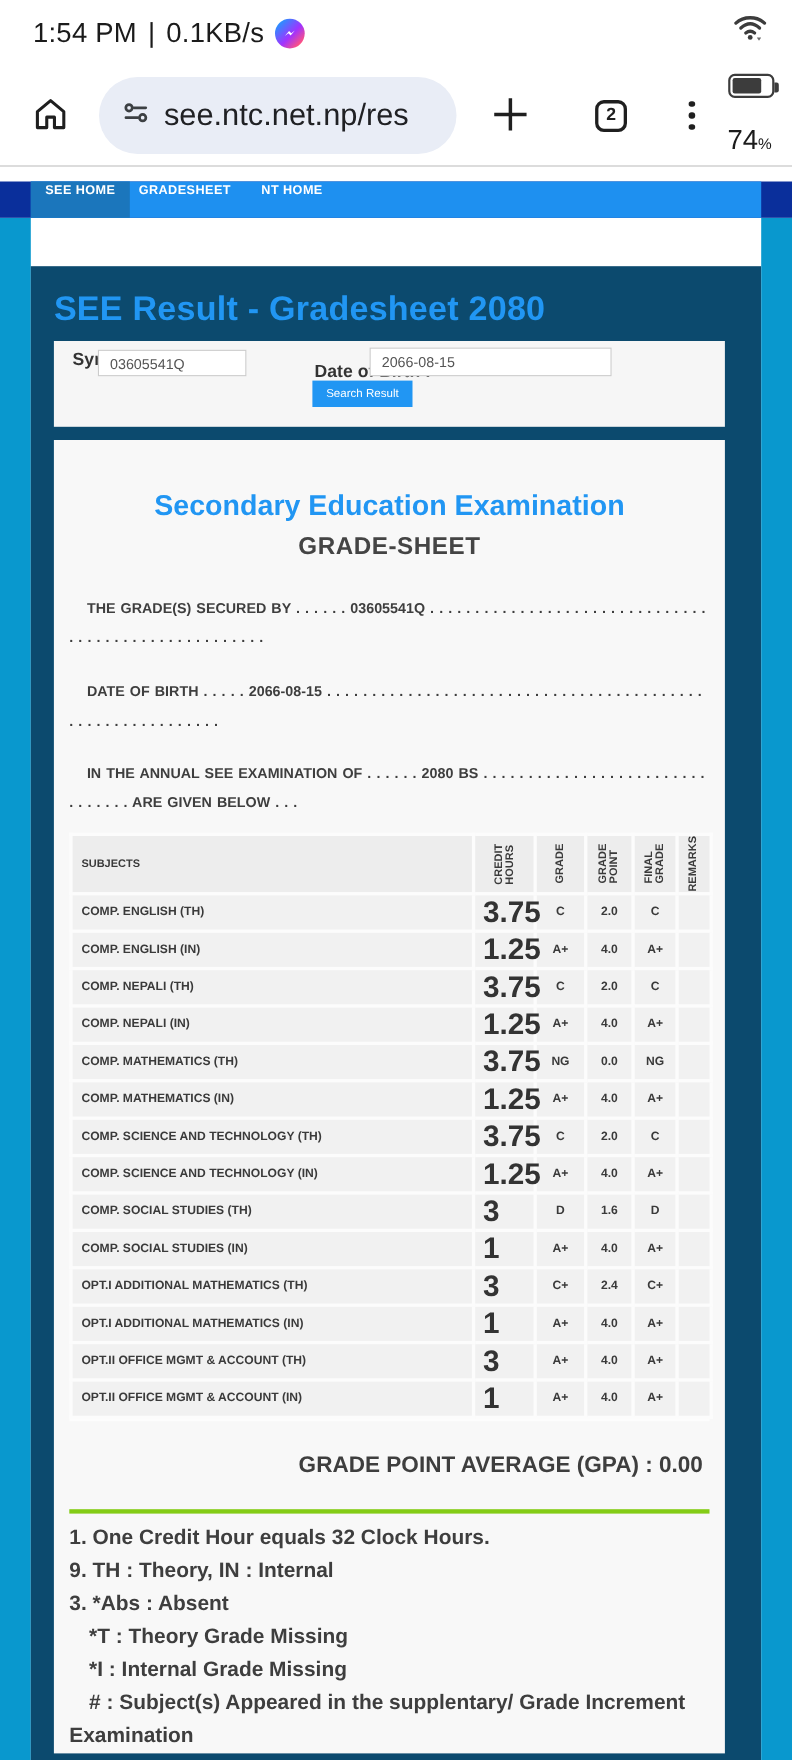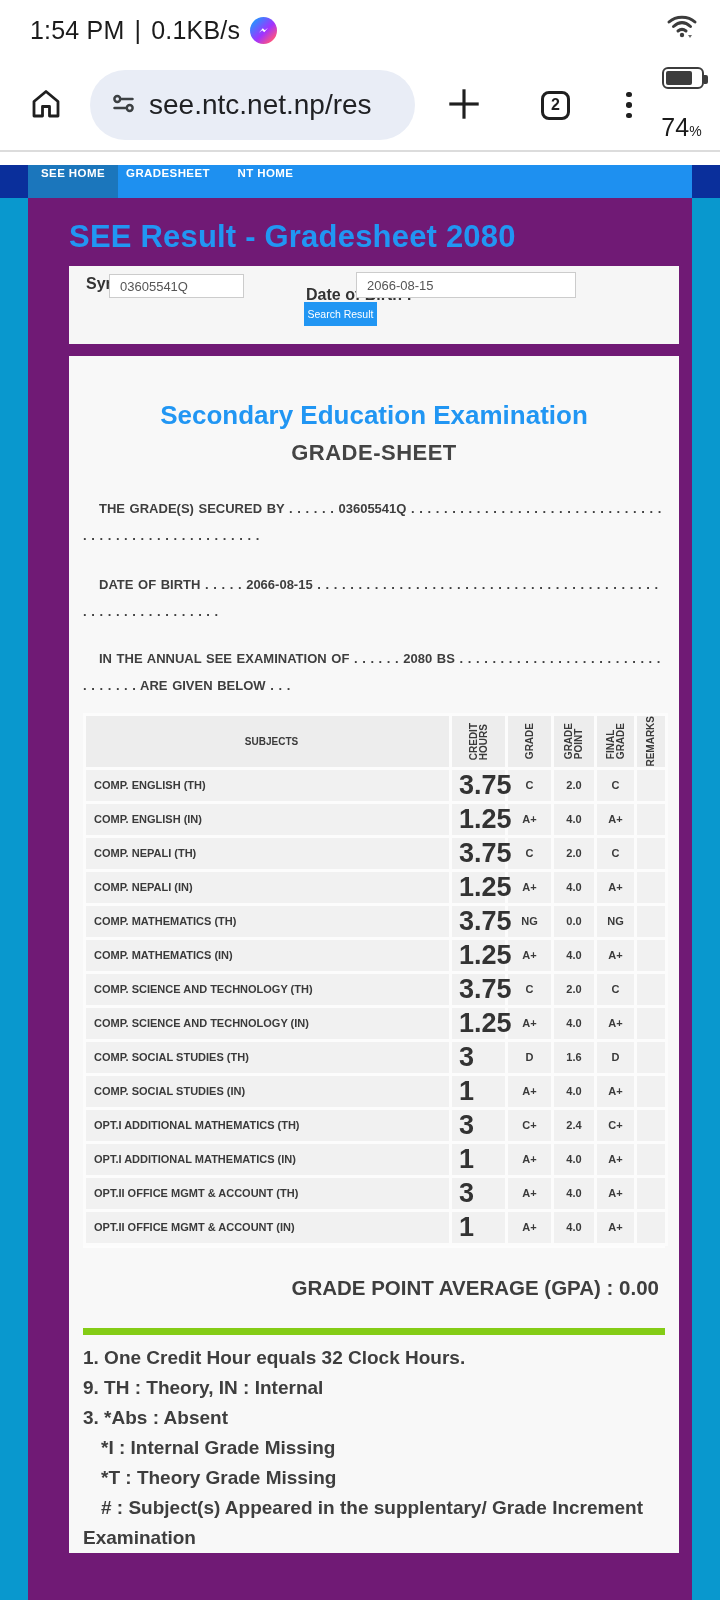--- a/index.html
+++ b/index.html
@@ -51,36 +51,36 @@
   .nav-row { height:33px; background:#0A2F9B; position:relative;padding-left:32px; }
   .nav-inner { position:absolute; left:28px; right:28px; top:0; bottom:0;
     background:#1E90F0; display:flex; }
   .nav-item { color:#fff; font-size:11.5px; font-weight:bold; letter-spacing:.4px;
     padding-top:2px; text-align:center; cursor:pointer; }
   .nav-item.active { background:#1B76BC; }
   .ni-0{width:90px}.ni-1{width:100px}.ni-2{width:95px}
 
   .page-body { flex:1; display:flex; }
   .edge { width:28px; background:#0998CE; }
-  .content { flex:1; background:#701a75; padding:0 41px; overflow:hidden; }
+  .content { flex:1; background:#0c4a6e; padding:0 21px; overflow:hidden;margin-top:44px; }
 
   h1.page-title { color:#2196F3; font-size:31px; font-weight:bold; margin-top:21px;
     letter-spacing:.2px; }
 
   
   .form-panel { position:relative; margin-top:11px; height:78px; background:#f6f6f6;
     width:610px; }
   .lbl { position:absolute; font-size:16px; font-weight:bold; color:#333; }
   .lbl-symbol { left:17px; top:9px; }
   .lbl-dob { left:237px; top:20px; }
   .txt { position:absolute; background:#fff; border:1px solid #ccc; font-size:13px;
     color:#555; padding:0 10px; font-family:"Liberation Sans",sans-serif; }
   .txt-symbol { left:40px; top:8px; width:135px; height:24px; }
   .txt-dob { left:287px; top:6px; width:220px; height:26px; }
-  .btn-search { position:absolute; left:235px; top:36px; width:73px; height:24px;
+  .btn-search { position:absolute; left:235px; top:36px; width:91px; height:24px;
     background:#2196F3; color:#fff; border:none; font-size:10.5px;
     font-family:"Liberation Sans",sans-serif; }
 
   
   .sheet { margin-top:12px; background:#f8f8f8; width:610px; padding:44px 14px 0 14px;
     color:#3E3E3E; }
   .sheet-h1 { text-align:center; color:#2196F3; font-size:26px; font-weight:bold; }
   .sheet-h2 { text-align:center; color:#444; font-size:22px; font-weight:bold;
     margin-top:9px; letter-spacing:.5px; }
   .dotted { font-size:13px; font-weight:bold; line-height:27px; text-indent:16px;
@@ -88,33 +88,33 @@
   .p1 { margin-top:29px; } .p2 { margin-top:22px; } .p3 { margin-top:20px; }
 
   
   table.grades { margin-top:14px; width:582px; border-collapse:collapse;
     table-layout:fixed; }
   .grades col.c-sub{width:366px}.grades col.c-cr{width:56px}.grades col.c-g{width:46px}
   .grades col.c-gp{width:43px}.grades col.c-fg{width:40px}.grades col.c-rm{width:31px}
   .grades td, .grades th { border:3px solid #fcfcfc; background:#f1f1f1; }
   .grades thead th { height:44px; background:#ededed; font-size:10px; color:#3a3a3a;
     vertical-align:middle; }
-  th.h-sub { text-align:center; padding-left:8px; font-size:11px; }
+  th.h-sub { text-align:left; padding-left:8px; font-size:11px; }
   .vert { writing-mode:vertical-rl; transform:rotate(180deg); white-space:pre-line;
     line-height:10px; margin:0 auto; font-weight:bold; text-align:left; }
   .grades tbody td { height:32px; }
   td.c-sub { font-size:11px; font-weight:bold; color:#3a3a3a; padding-left:8px; }
   td.c-cr  { font-size:27px; font-weight:bold; color:#333; padding-left:7px; }
   td.c-mid { font-size:11px; font-weight:bold; color:#3a3a3a; text-align:center; }
 
   .gpa-block { width:582px; height:82px; border-top:2px solid #fdfdfd;
     display:flex; align-items:center; justify-content:flex-end; }
   .gpa-text { font-size:20.5px; font-weight:bold; color:#3E3E3E; padding-right:6px; }
 
-  .notes { width:582px; border-top:7px solid #84cc16; padding-top:8px;
+  .notes { width:582px; border-top:4px solid #84cc16; padding-top:8px;
     font-size:19px; font-weight:bold; line-height:30px; color:#3E3E3E; }
   .note-sub { text-indent:18px; }
 </style>
 </head>
 <body>
 
 <div class="status-bar">
   <div class="status-left">
     <span>1:54 PM</span>
     <span>|</span>
@@ -376,22 +376,22 @@
         </table>
 
         <div class="gpa-block">
           <span class="gpa-text">GRADE POINT AVERAGE (GPA) : 0.00</span>
         </div>
 
         <div class="notes">
           <div>1. One Credit Hour equals 32 Clock Hours.</div>
           <div>9. TH : Theory, IN : Internal</div>
           <div>3. *Abs : Absent</div>
+          <div class="note-sub">*T : Theory Grade Missing</div>
           <div class="note-sub">*I : Internal Grade Missing</div>
-          <div class="note-sub">*T : Theory Grade Missing</div>
           <div class="note-sub"># : Subject(s) Appeared in the supplentary/ Grade Increment Examination</div>
         </div>
       </div>
 
     </div>
     <div class="edge"></div>
   </div>
 </div>
 
 </body></html>

